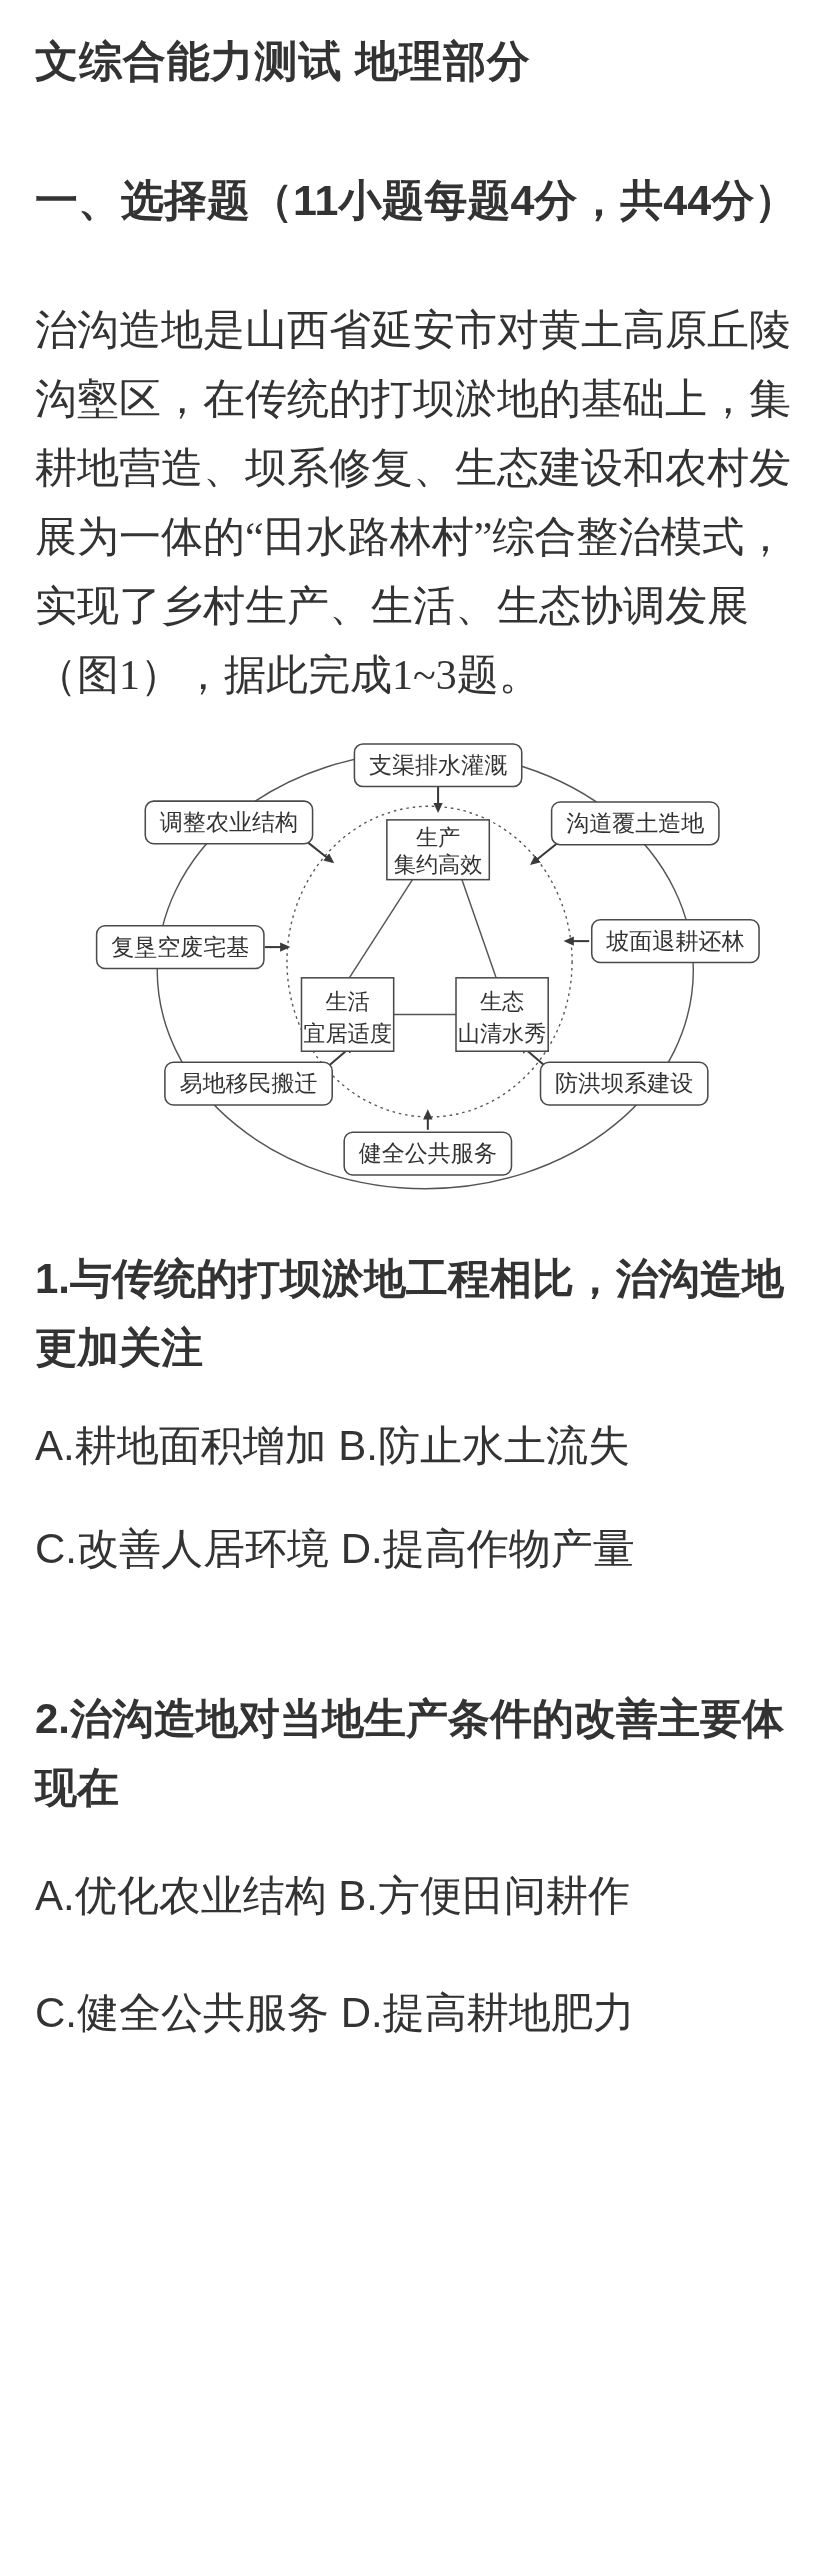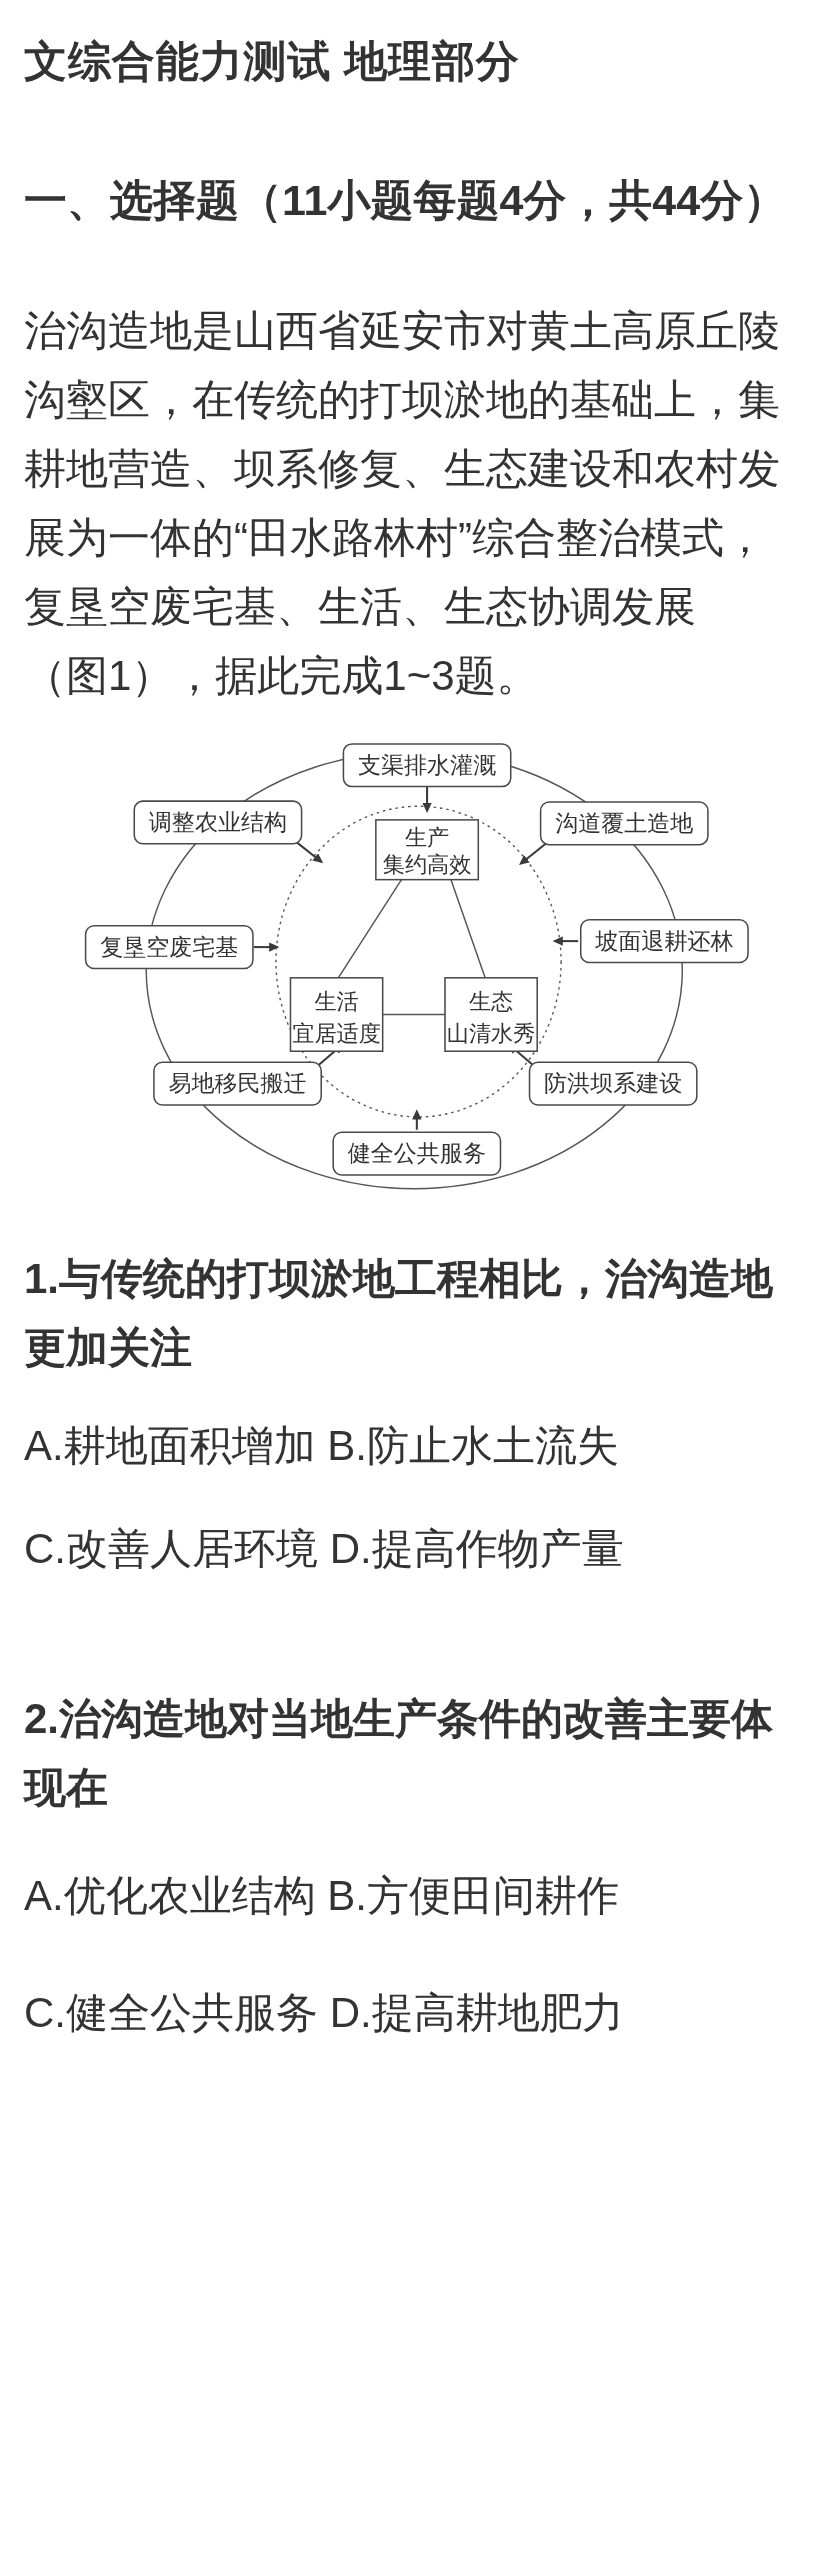--- a/index.html
+++ b/index.html
@@ -1,24 +1,24 @@
 <!DOCTYPE html>
 <html style="font-size:13.7px"><head>
 <meta charset="utf-8">
 <style>
   html,body { margin:0; padding:0; background:#ffffff; }
   body {
     width:837px; height:2576px; overflow:hidden;
     font-family:"Liberation Sans", sans-serif;
     color:#333333;
   }
-  .page { box-sizing:border-box; width:837px; height:2576px; padding:36px 32px 17px 24px; background:#ffffff; }
+  .page { box-sizing:border-box; width:837px; height:2576px; padding:36px 32px 17px 35px; background:#ffffff; }
   .title { font-size:43px; font-weight:bold; line-height:51px; white-space:nowrap; letter-spacing:0.9px; }
   .section-heading { font-size:43px; font-weight:bold; line-height:51px; margin-top:88px; white-space:nowrap; }
-  .intro { margin-top:70px; }
+  .intro { margin-top:70px;font-family:Liberation Serif, serif; }
   .text-line { font-size:42px; line-height:69px; white-space:nowrap; }
   .bold { font-weight:bold; }
   figure.diagram { margin:31px 0 0 36px; padding:0; width:700px; height:489px;text-decoration:underline; }
   svg text { font-family:"Liberation Sans", sans-serif; fill:#333333; }
   svg .node-label { font-size:27px; }
   svg .inner-label { font-size:26px; }
   .mt-s  { margin-top:29px; }
   .mt-m  { margin-top:39px; }
   .mt-l  { margin-top:48px; }
   .mt-lg { margin-top:51px; }
@@ -35,21 +35,21 @@
 
   <div class="title">文综合能力测试 地理部分</div>
 
   <div class="section-heading">一、选择题（11小题每题4分，共44分）</div>
 
   <div class="intro">
     <div class="text-line">治沟造地是山西省延安市对黄土高原丘陵</div>
     <div class="text-line">沟壑区，在传统的打坝淤地的基础上，集</div>
     <div class="text-line">耕地营造、坝系修复、生态建设和农村发</div>
     <div class="text-line">展为一体的“田水路林村”综合整治模式，</div>
-    <div class="text-line">复垦空废宅基、生活、生态协调发展</div>
+    <div class="text-line">实现了乡村生产、生活、生态协调发展</div>
     <div class="text-line">（图1），据此完成1~3题。</div>
   </div>
 
   <figure class="diagram">
     <svg viewBox="0 0 820 572" width="700" height="489">
       <defs>
         <marker id="ah" markerWidth="13" markerHeight="12" refX="9" refY="5.5" orient="auto" markerUnits="userSpaceOnUse">
           <path d="M0,0 L12,5.5 L0,11 Z" fill="#3a3a3a"></path>
         </marker>
       </defs>

